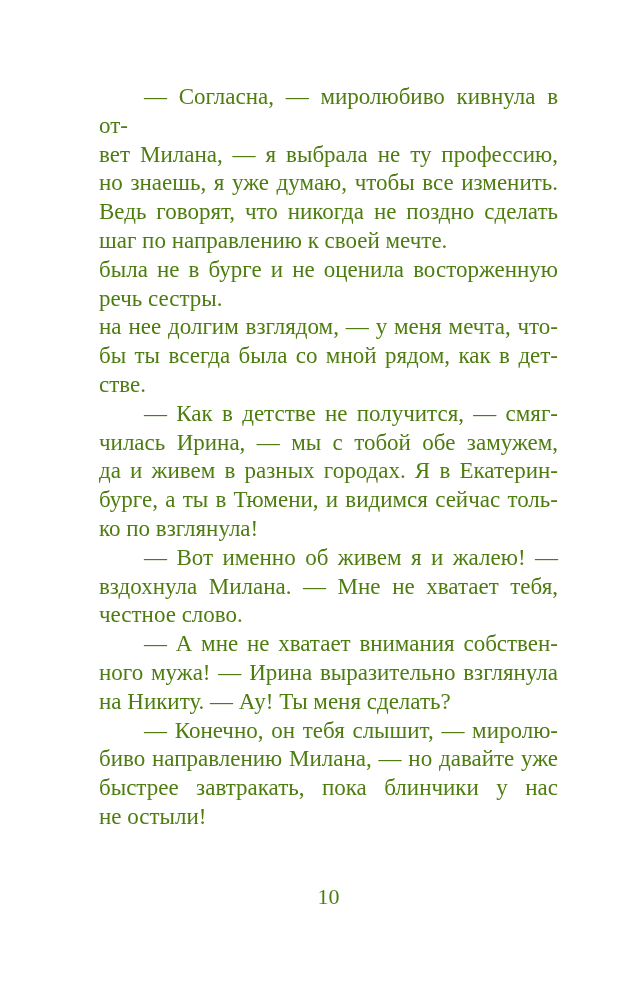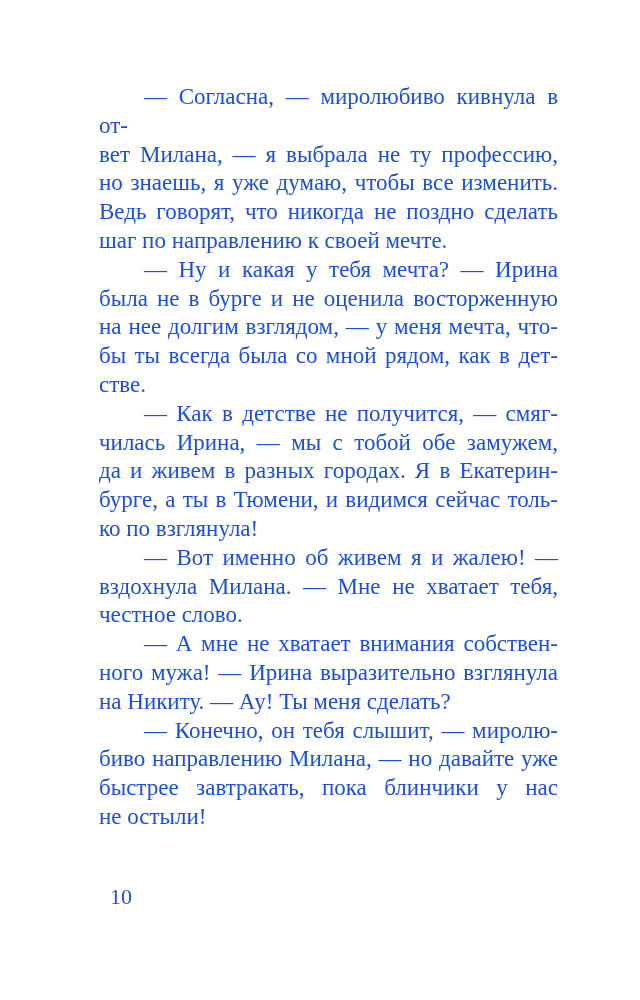--- a/index.html
+++ b/index.html
@@ -7,21 +7,21 @@
     padding: 0;
     background: #ffffff;
   }
   .book-page {
     position: relative;
     width: 628px;
     height: 1000px;
     background: #ffffff;
     overflow: hidden;
     font-family: "Liberation Serif", "DejaVu Serif", serif;
-    color: #1d4ed8;
+    color: #4d7c0f;
   }
   .text-block {
     position: absolute;
     left: 99px;
     top: 83px;
     width: 459px;
   }
   .paragraph {
     margin: 0;
     padding: 0;
@@ -35,43 +35,43 @@
   }
   .line.first {
     text-indent: 45px;
   }
   .line.last {
     text-align-last: left;
     font-family: Liberation Serif, serif;
   }
   .page-number {
     position: absolute;
-    left: 110px;
+    left: 99px;
     top: 883px;
     width: 459px;
-    text-align: left;
+    text-align: center;
     font-size: 22px;
     line-height: 28.8px;
   }
 </style>
 </head>
 <body>
 
 <div class="book-page">
   <div class="text-block">
       <div class="paragraph">
         <div class="line first">— Согласна, — миролюбиво кивнула в от-</div>
         <div class="line">вет Милана, — я выбрала не ту профессию,</div>
         <div class="line">но знаешь, я уже думаю, чтобы все изменить.</div>
         <div class="line">Ведь говорят, что никогда не поздно сделать</div>
         <div class="line last">шаг по направлению к своей мечте.</div>
       </div>
       <div class="paragraph">
-        <div class="line first">— Ну и какая у тебя мечта? — Ирина</div>
         <div class="line">была не в бурге и не оценила восторженную</div>
+        <div class="line last">речь сестры.</div>
       </div>
       <div class="paragraph">
         <div class="line">на нее долгим взглядом, — у меня мечта, что-</div>
         <div class="line">бы ты всегда была со мной рядом, как в дет-</div>
         <div class="line last">стве.</div>
       </div>
       <div class="paragraph">
         <div class="line first">— Как в детстве не получится, — смяг-</div>
         <div class="line">чилась Ирина, — мы с тобой обе замужем,</div>
         <div class="line">да и живем в разных городах. Я в Екатерин-</div>

